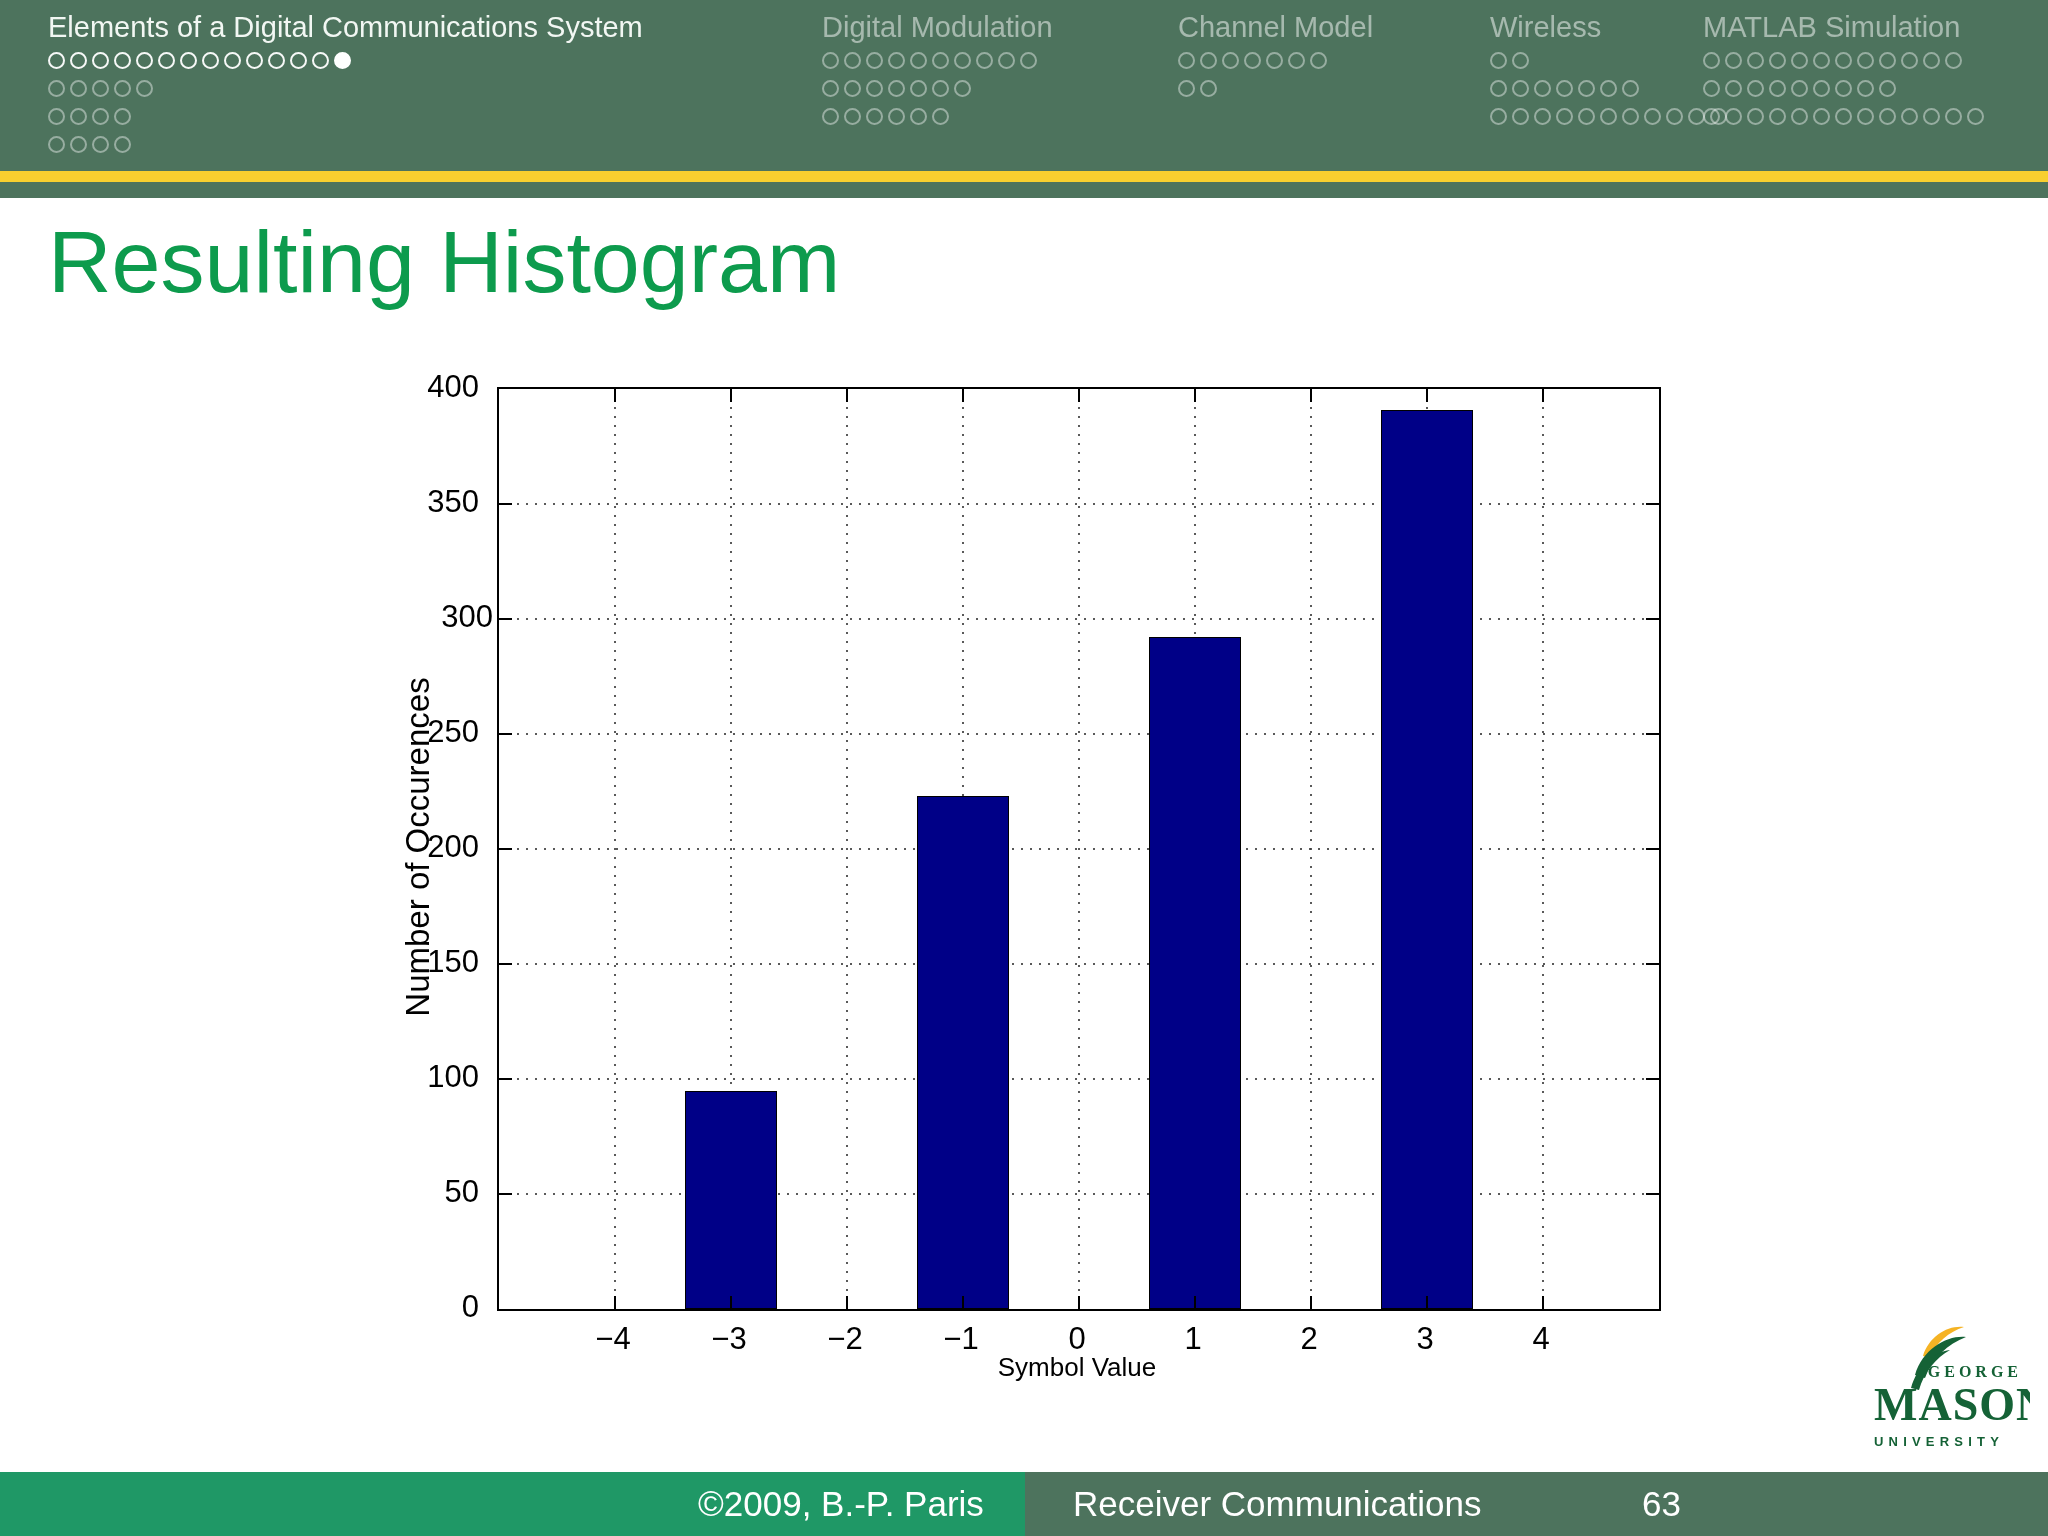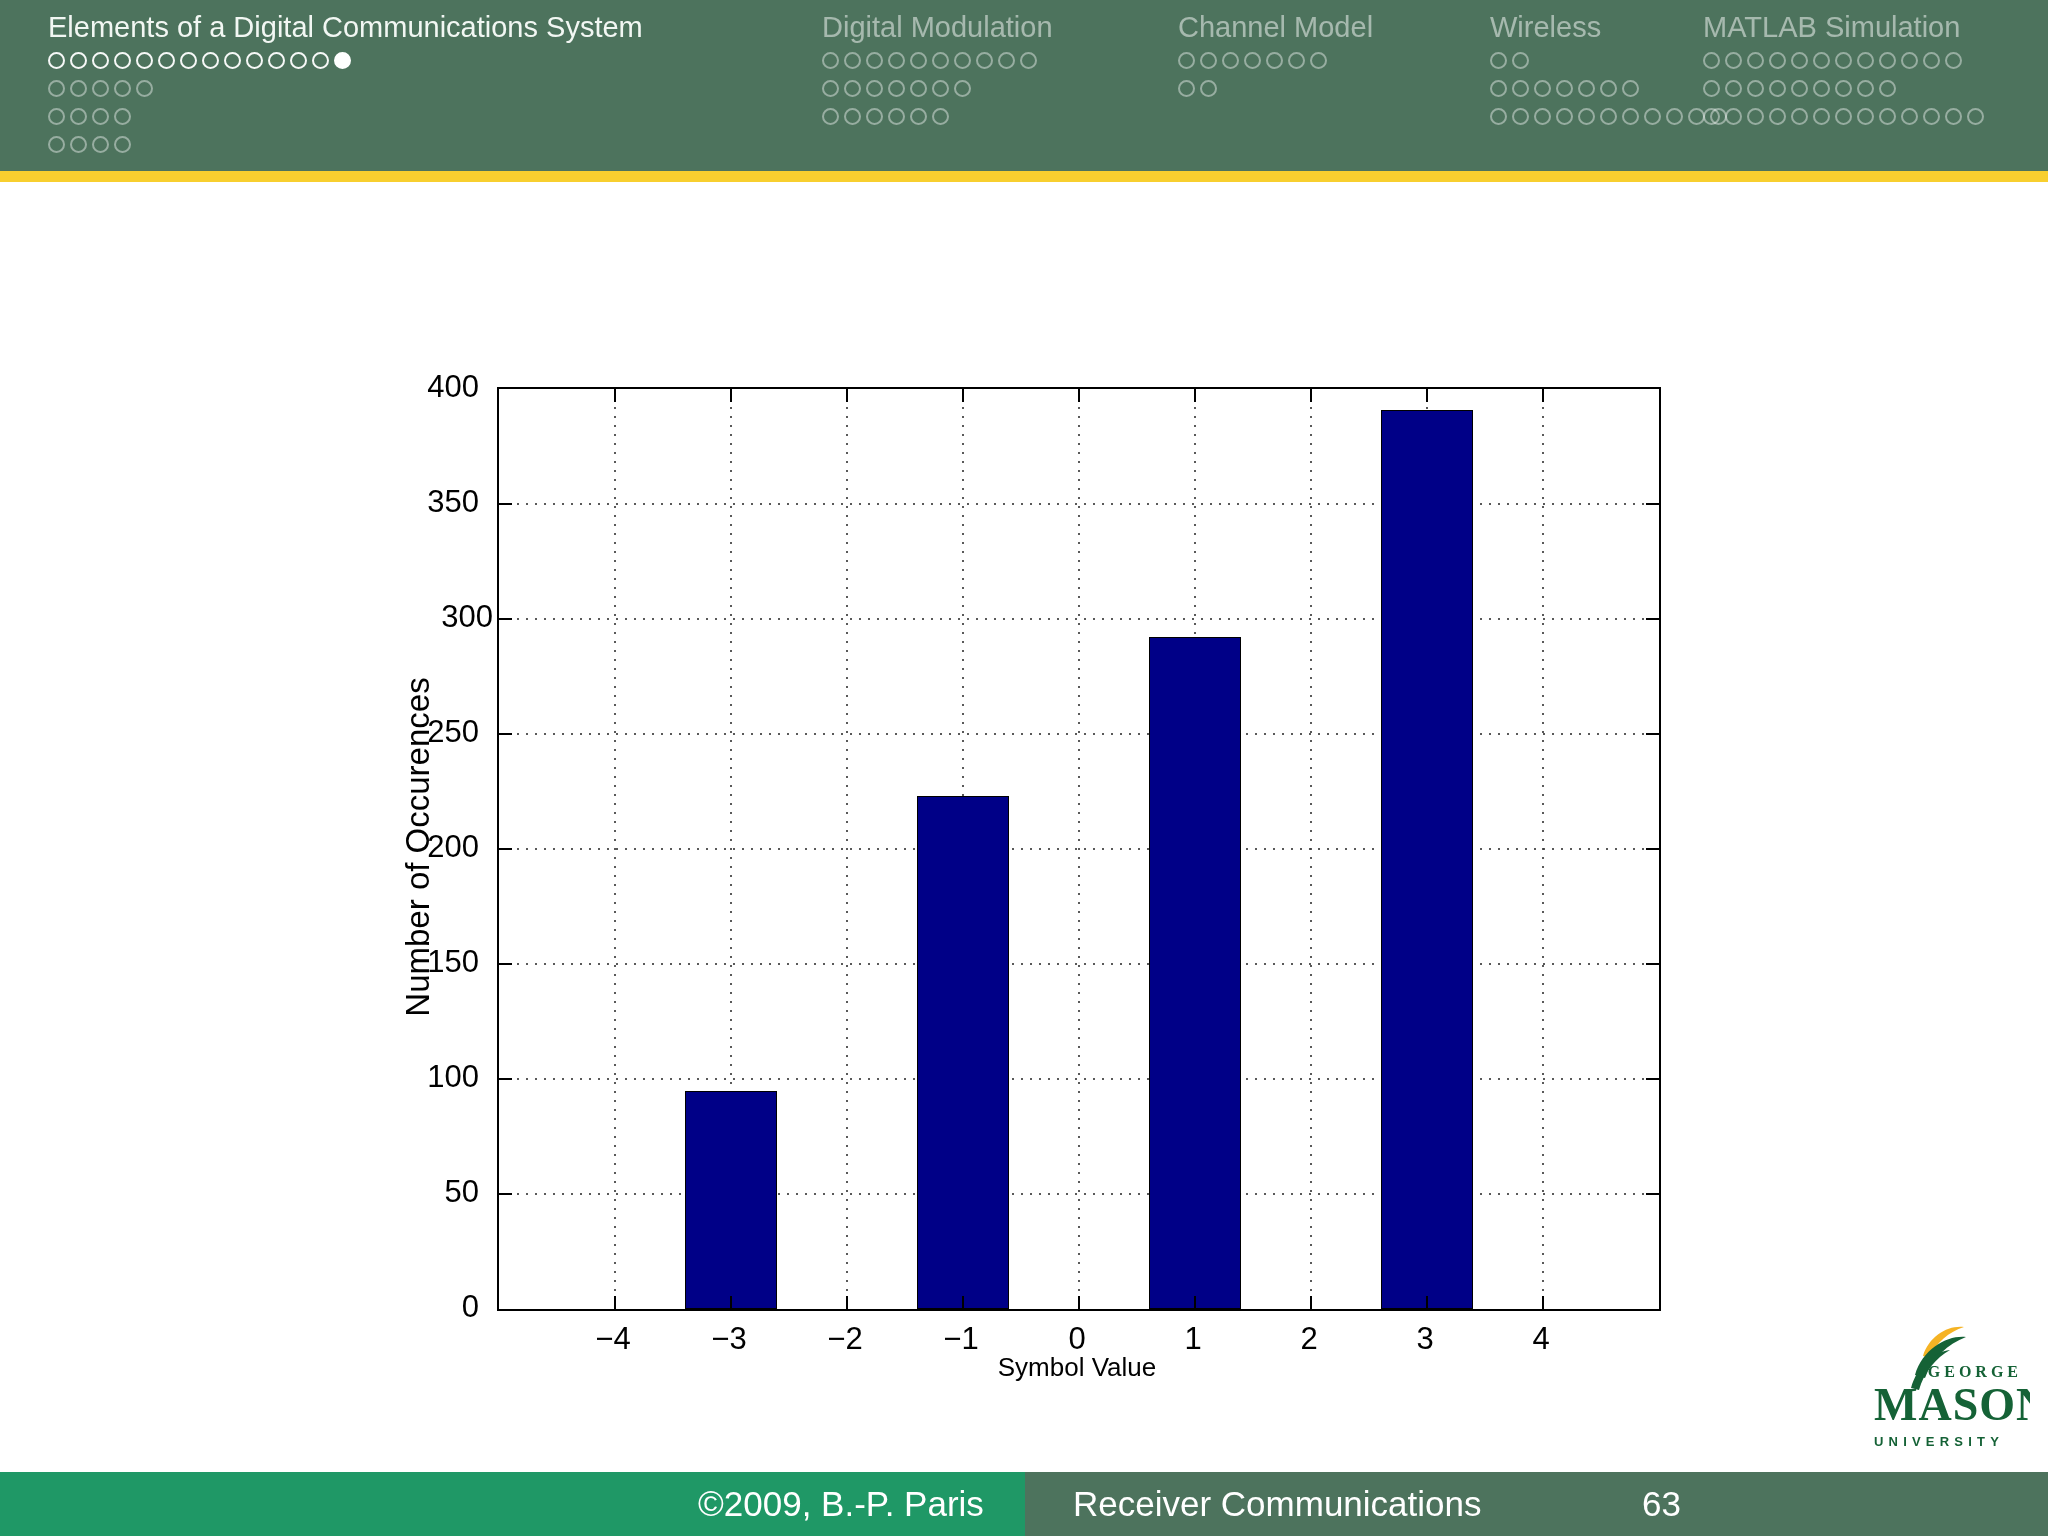--- a/index.html
+++ b/index.html
@@ -1,21 +1,21 @@
 <!DOCTYPE html>
 <html style="--header-bg: #4D735D; --stripe: #F8CF2F; --title-green: #0D9B4D; --footer-left: #1F9866; --bar: #000087;"><head>
 <meta charset="utf-8">
 <style>
   html,body{margin:0;padding:0;}
   body{width:2048px;height:1536px;position:relative;overflow:hidden;background:#fff;
        font-family:"Liberation Sans",sans-serif;}
   .slide{position:absolute;inset:0;}
 
   
-  .header{position:absolute;left:0;top:0;width:2048px;height:171px;background:var(--header-bg,#4D735D);}
+  .header{position:absolute;left:0;top:0;width:2048px;height:198px;background:var(--header-bg,#4D735D);}
   .stripe{position:absolute;left:0;top:171px;width:2048px;height:11px;background:var(--stripe,#F8CF2F);}
   .nav-section{position:absolute;top:10px;white-space:nowrap;}
   .nav-section .title{display:block;font-size:29px;line-height:34px;color:rgba(255,255,255,.5);margin-bottom:8px;}
   .nav-section.current .title{color:#F2F7F3;}
   .dot-row{height:18px;margin-bottom:10px;line-height:0;white-space:nowrap;}
   .dot{display:inline-block;width:13px;height:13px;border:2.5px solid rgba(255,255,255,.42);
        border-radius:50%;margin-right:5px;}
   .dot.bright{border-color:rgba(255,255,255,.95);}
   .dot.filled{background:#fff;border-color:#fff;}
 
@@ -94,20 +94,21 @@
       <span class="title">MATLAB Simulation</span>
       <div class="dot-rows">
           <div class="dot-row"><span class="dot"></span><span class="dot"></span><span class="dot"></span><span class="dot"></span><span class="dot"></span><span class="dot"></span><span class="dot"></span><span class="dot"></span><span class="dot"></span><span class="dot"></span><span class="dot"></span><span class="dot"></span></div>
           <div class="dot-row"><span class="dot"></span><span class="dot"></span><span class="dot"></span><span class="dot"></span><span class="dot"></span><span class="dot"></span><span class="dot"></span><span class="dot"></span><span class="dot"></span></div>
           <div class="dot-row"><span class="dot"></span><span class="dot"></span><span class="dot"></span><span class="dot"></span><span class="dot"></span><span class="dot"></span><span class="dot"></span><span class="dot"></span><span class="dot"></span><span class="dot"></span><span class="dot"></span><span class="dot"></span><span class="dot"></span></div>
         </div>
     </div>
   </div>
   <div class="stripe"></div>
 
+  <div class="slide-title">Resulting Histogram</div>
 
   <div class="plot" id="plot">
       <div class="grid-v" style="left: 115px;"></div>
       <div class="grid-v" style="left: 231px;"></div>
       <div class="grid-v" style="left: 347px;"></div>
       <div class="grid-v" style="left: 463px;"></div>
       <div class="grid-v" style="left: 579px;"></div>
       <div class="grid-v" style="left: 695px;"></div>
       <div class="grid-v" style="left: 811px;"></div>
       <div class="grid-v" style="left: 927px;"></div>

